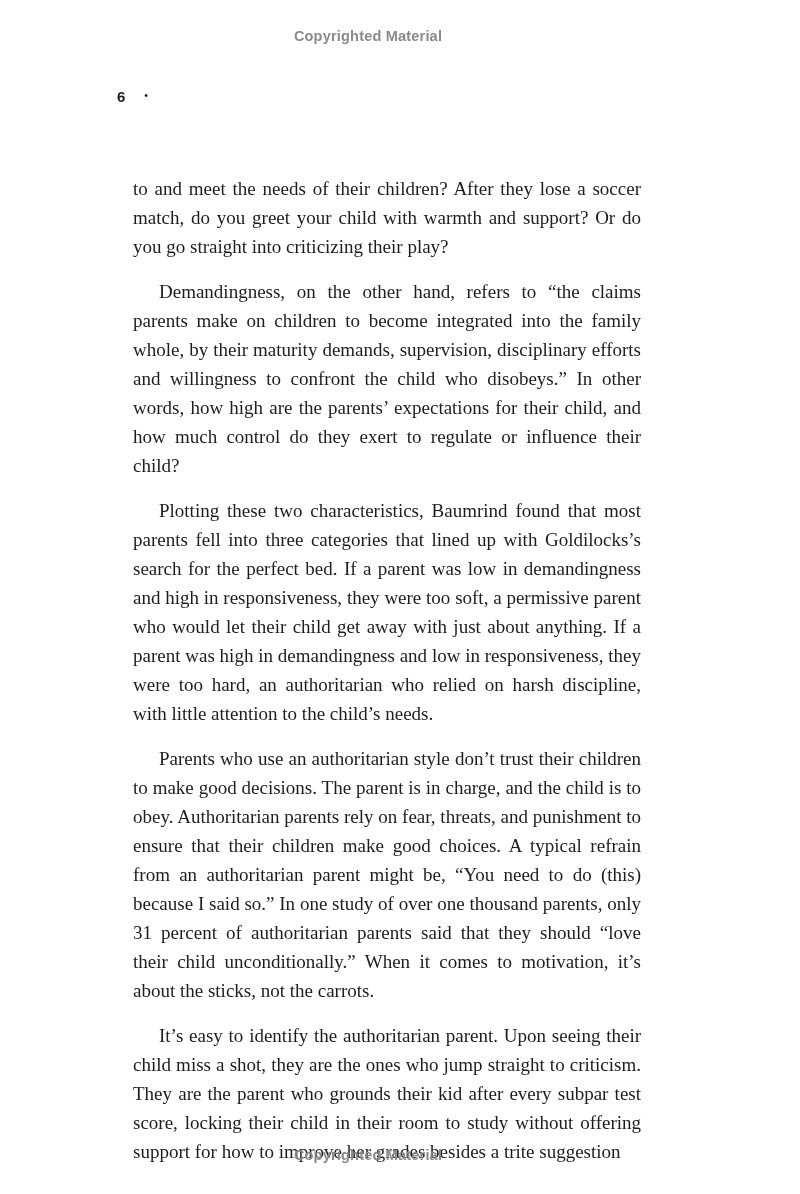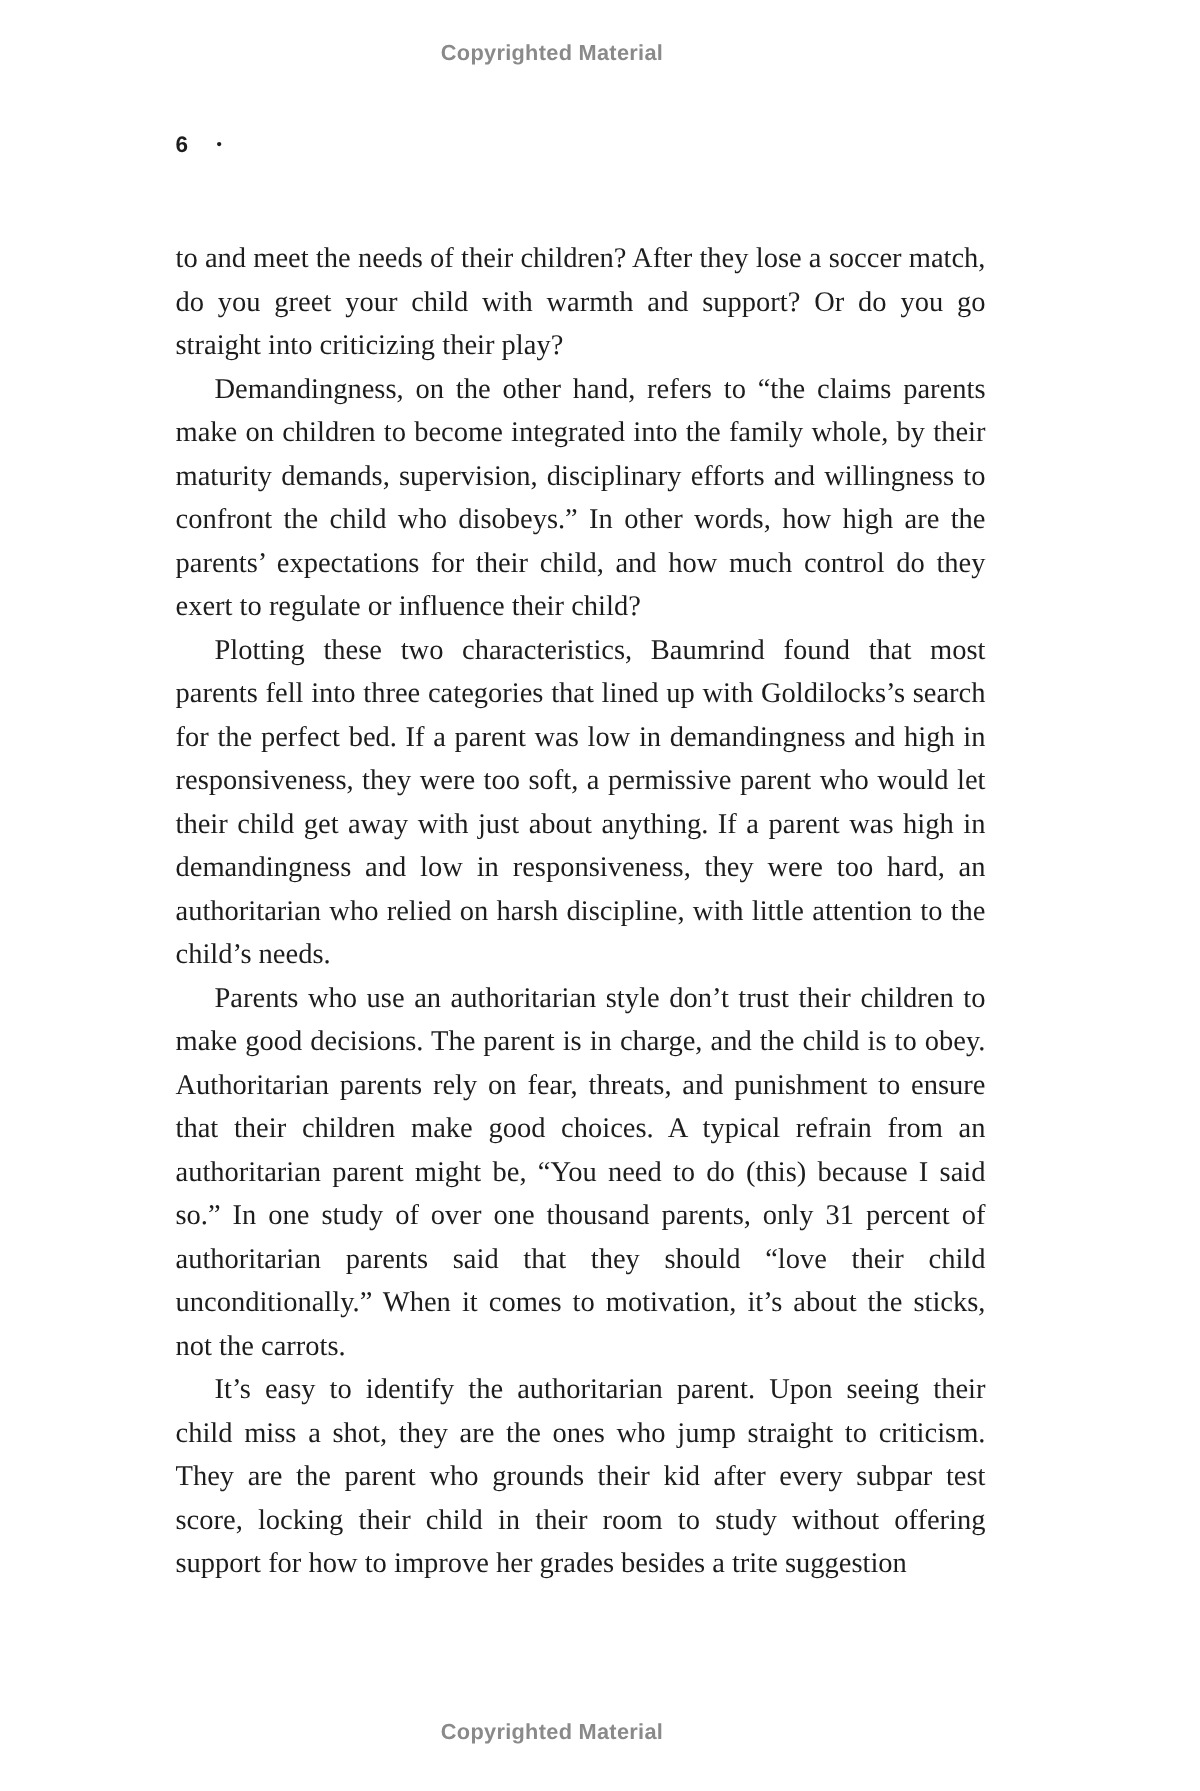--- a/index.html
+++ b/index.html
@@ -73,21 +73,21 @@
     position: absolute;
     top: 158px;
     left: 117px;
     width: 540px;
     font-size: 19px;
     line-height: 29px;
     text-align: justify;
     color: var(--text-color, #1d1d1d);
   }
 
-  .body-text p { margin: 0; }
+  .body-text p { margin: 16px; }
   .body-text p.indent { text-indent: 26px; }
 </style>
 </head>
 <body>
 
 <div class="page">
 
   <div class="watermark watermark-top">Copyrighted Material</div>
 
   <div class="page-header">

